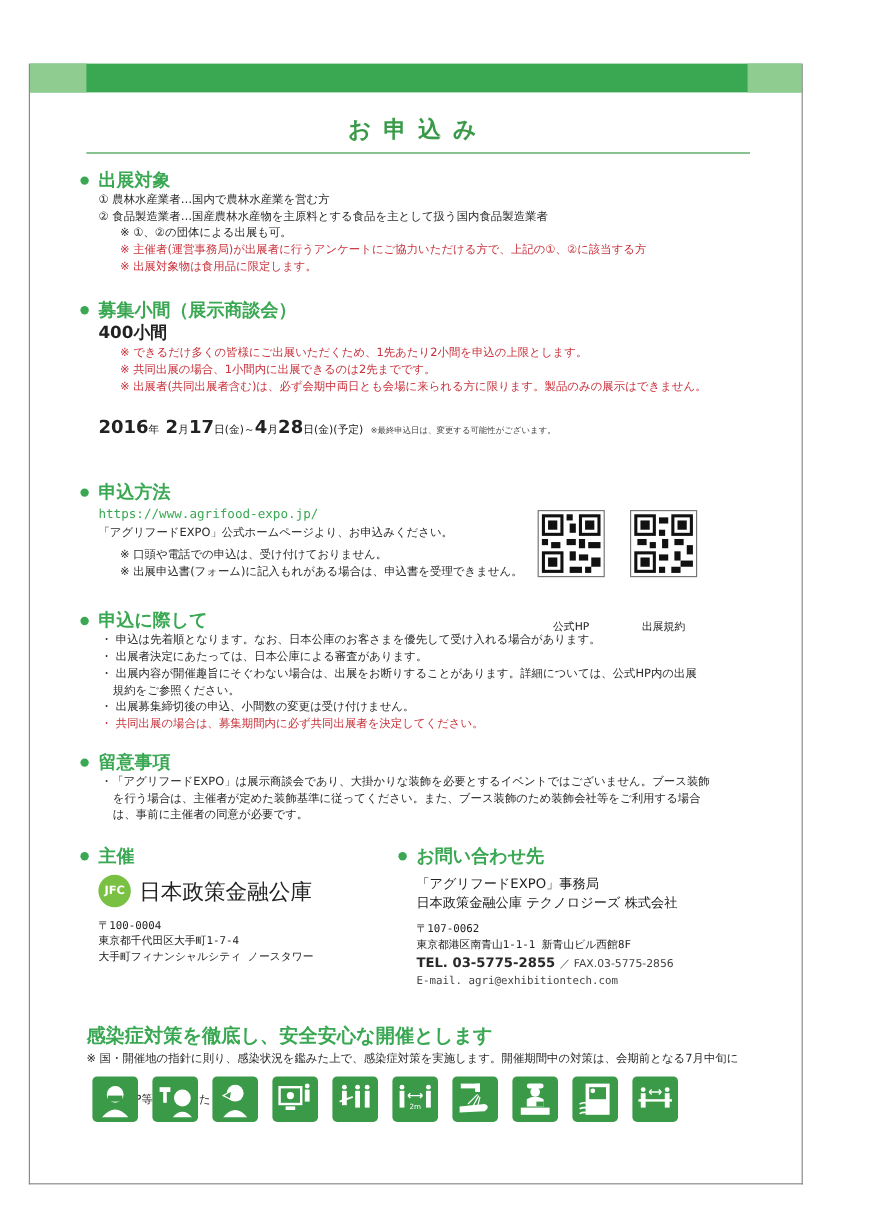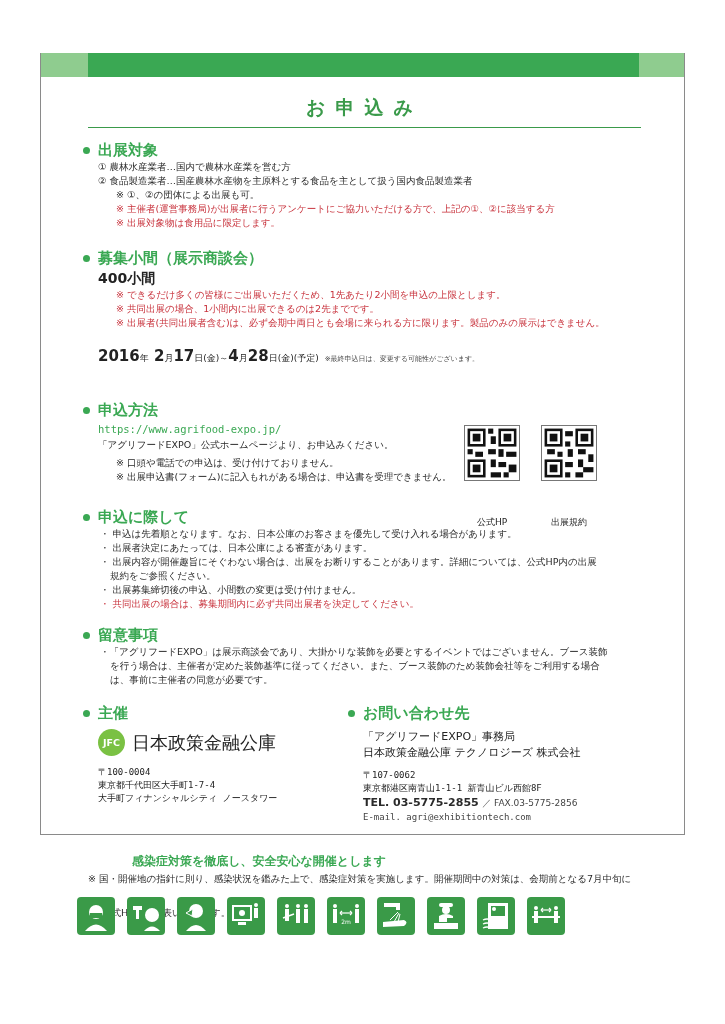--- a/index.html
+++ b/index.html
@@ -1,17 +1,17 @@
 <!DOCTYPE html>
 <html><head>
 <meta charset="utf-8">
 <style>
   html, body { margin: 0; padding: 0; background: #ffffff; }
   body { width: 725px; height: 1024px; position: relative; overflow: hidden; font-family: "DejaVu Sans", "Liberation Sans", sans-serif; color: #2a2a2a; }
-  .page { position: absolute; left: 40px; top: 53px; width: 645px; height: 782px; border-left: 1px solid #8a8a8a; border-right: 1px solid #8a8a8a; border-bottom: 1px solid #8a8a8a; box-sizing: border-box; background: #ffffff; }
+  .page { position: absolute; left: 24px; top: 53px; width: 645px; height: 934px; border-left: 1px solid #8a8a8a; border-right: 1px solid #8a8a8a; border-bottom: 1px solid #8a8a8a; box-sizing: border-box; background: #ffffff; }
   .topbar { position: absolute; left: 0; top: 0; width: 100%; height: 24px; background: #3aa853; }
   .topbar .cap-l { position: absolute; left: 0; top: 0; width: 47px; height: 24px; background: #8fcc8f; }
   .topbar .cap-r { position: absolute; right: 0; top: 0; width: 45px; height: 24px; background: #8fcc8f; }
   .title { position: absolute; left: 47px; top: 42px; width: 553px; text-align: center; font-size: 19px; font-weight: bold; color: #3a9a4a; letter-spacing: 10px; }
   .title-rule { position: absolute; left: 47px; top: 74px; width: 553px; height: 1px; background: #3a9a4a; }
 
   .sec { position: absolute; left: 42px; }
   .sec-h { font-size: 15px; font-weight: bold; color: #3aa853; display: flex; align-items: center; }
   .sec-h .dot { width: 7px; height: 7px; border-radius: 50%; background: #3aa853; margin-right: 8px; display: inline-block; }
   .line { font-size: 9.5px; line-height: 14px; white-space: nowrap; }
@@ -26,21 +26,21 @@
   .bullet-line { font-size: 9.5px; line-height: 14px; padding-left: 27px; text-indent: -10px; }
   .qr { position: absolute; width: 56px; height: 56px; border: 1px solid #777; background: #fff; box-sizing: border-box; }
   .qr svg { width: 100%; height: 100%; display: block; }
   .qr-label { position: absolute; font-size: 9px; text-align: center; width: 70px; color: #222; margin-top: 26px; }
 
   .logo-circle { width: 27px; height: 27px; border-radius: 50%; background: #7ac143; color: #fff; font-weight: bold; font-size: 9.5px; display: flex; align-items: center; justify-content: center; }
   .logo-text { font-size: 18px; color: #222; margin-left: 7px; }
   .addr { font-size: 9px; line-height: 13px; color: #222; font-family: "DejaVu Sans Mono", "Liberation Mono", monospace; }
 
   .infect { position: absolute; left: 47px; top: 800px; width: 553px; }
-  .infect-h { font-size: 12px; color: #3aa853; font-weight: bold; margin-left: 44px; }
+  .infect-h { font-size: 16px; color: #3aa853; font-weight: bold; }
   .icons { position: absolute; left: 77px; top: 897px; display: flex; gap: 12px; }
   .ic { width: 38px; height: 38px; background: #3a9a48; border-radius: 4px; display: flex; align-items: center; justify-content: center; }
   .ic svg { width: 32px; height: 32px; display: block; }
 </style>
 </head>
 <body>
 
 <div class="page">
   <div class="topbar">
     <div class="cap-l"></div>

